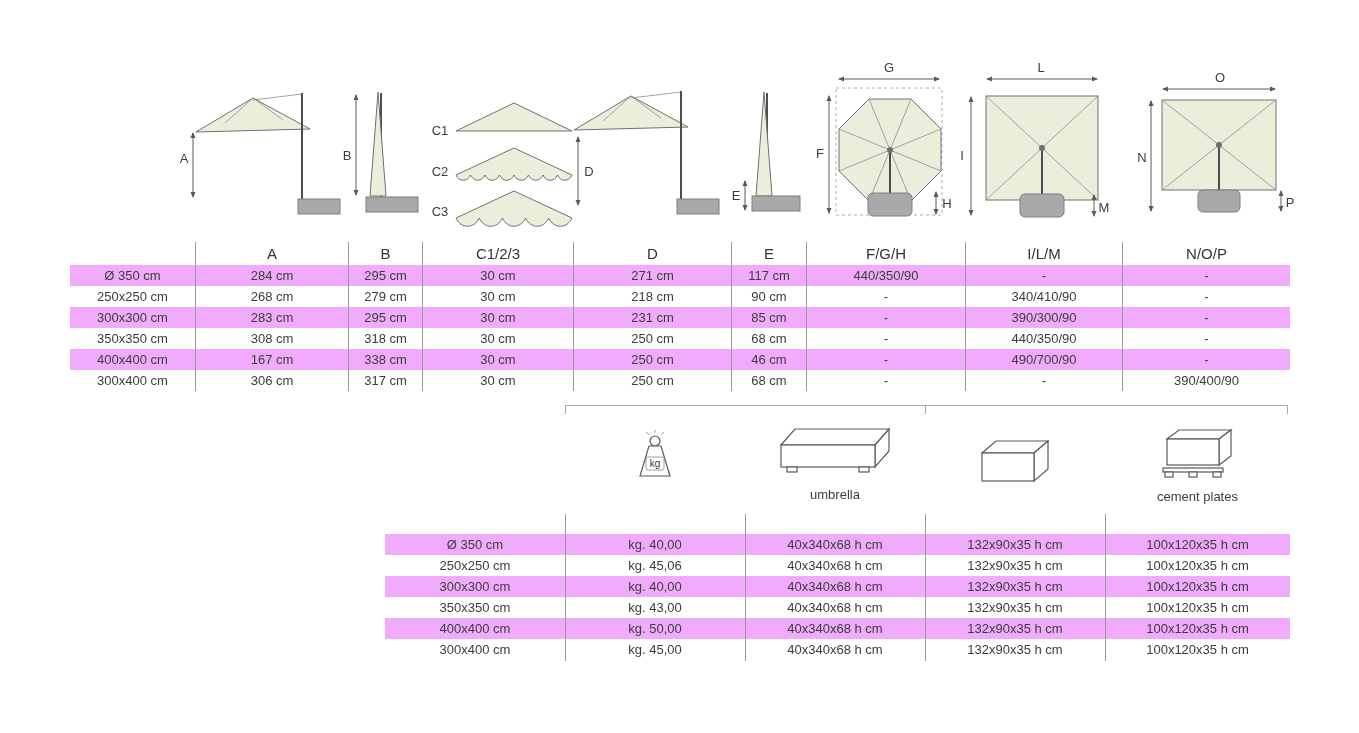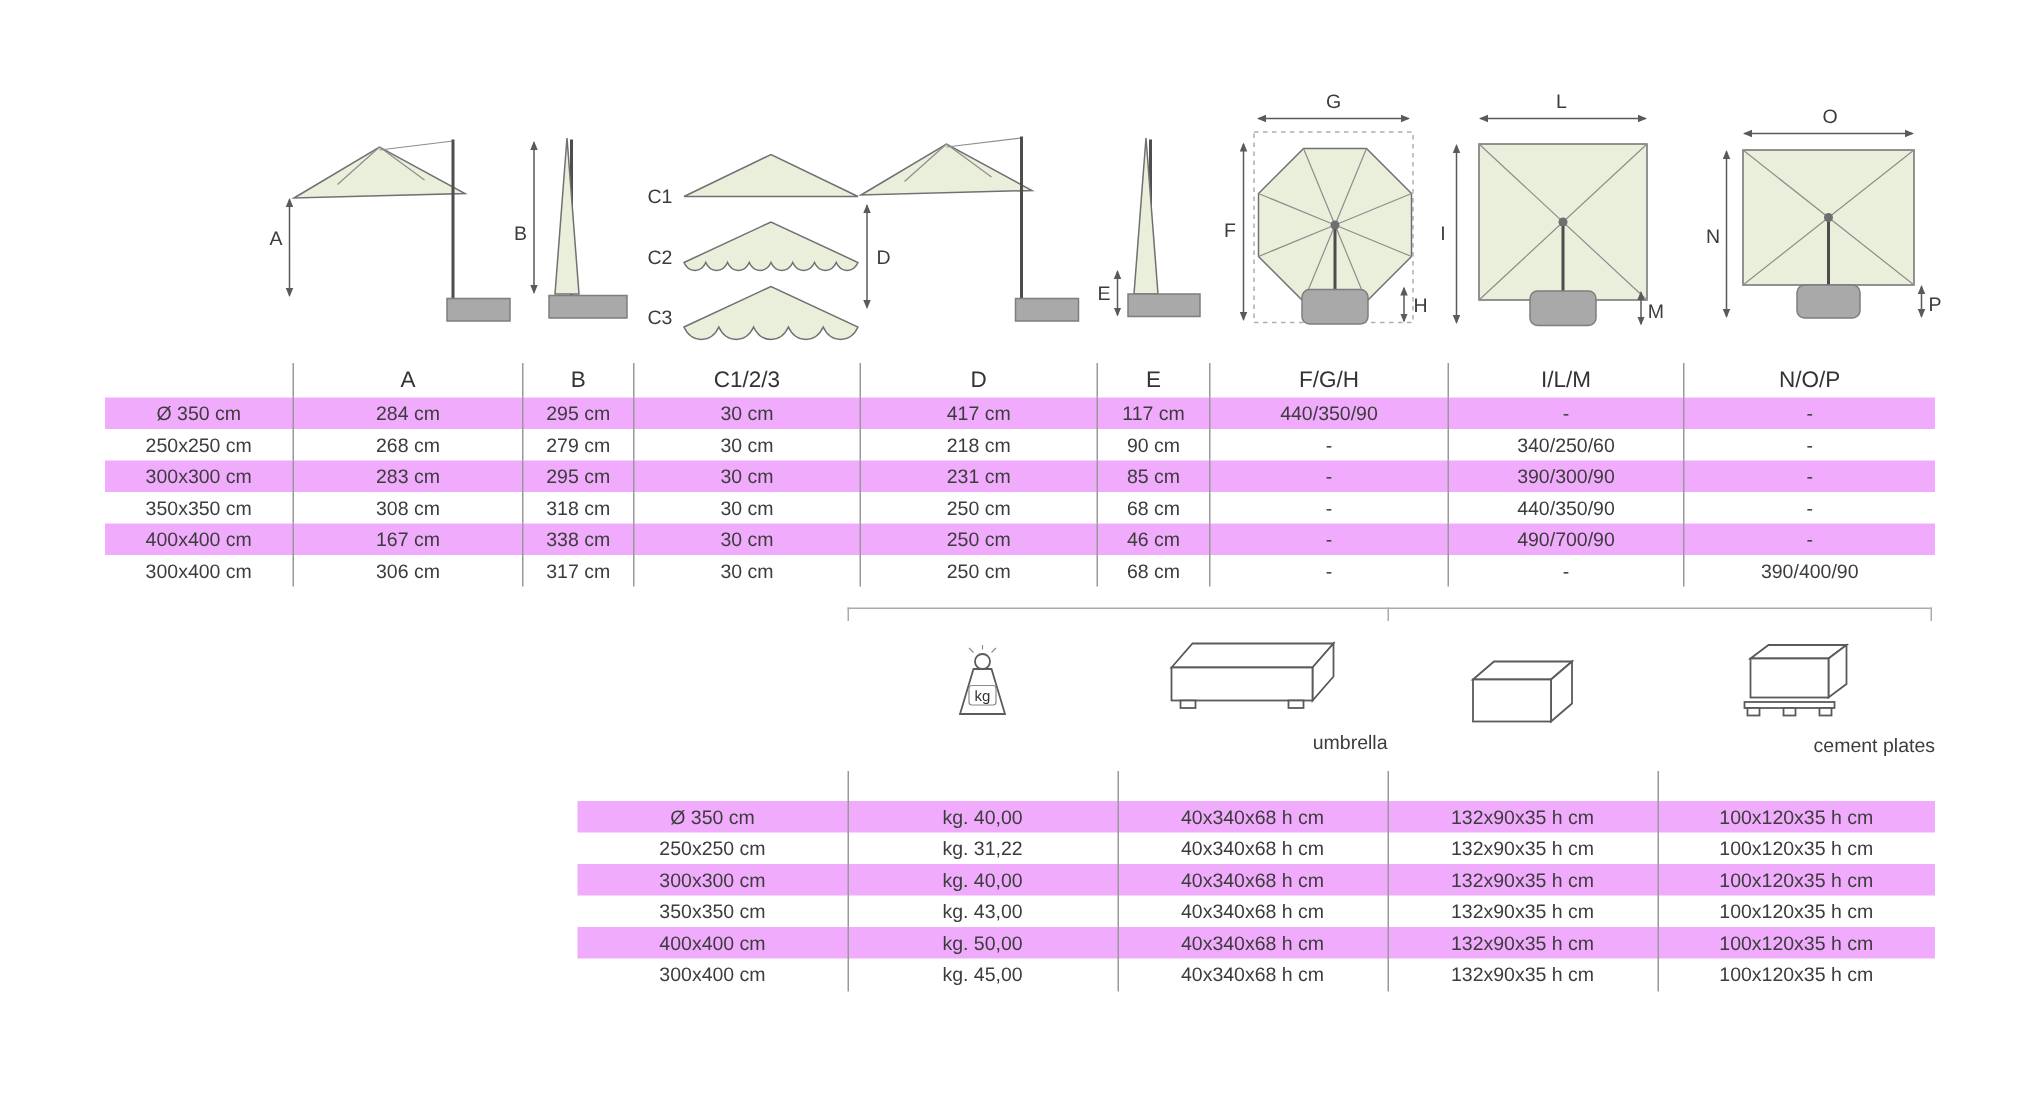--- a/index.html
+++ b/index.html
@@ -31,21 +31,21 @@
   .t2row { display:grid; grid-template-columns:180px 180px 180px 180px 185px; height:21px; }
   .t2 .cell { display:flex; align-items:center; justify-content:center; font-size:13px; color:#3c3c3c; white-space:nowrap; }
 
   .vsep { position:absolute; width:1px; background:#999999; top:514px; height:147px; }
   .bracket-h { position:absolute; left:565px; top:405px; width:723px; height:1px; background:#ababab; }
   .tick { position:absolute; width:1px; height:9px; background:#ababab; top:405px; }
 
   .icon { position:absolute; }
   .ibox { fill:#ffffff; stroke:#5a5a5a; stroke-width:1.2; }
   .iconlbl { font-size:10px; fill:#333333; text-anchor:middle; }
-  .icon-label { position:absolute; font-size:13px; color:#3c3c3c; text-align:right; }
+  .icon-label { position:absolute; font-size:13px; color:#3c3c3c; text-align:center; }
 </style>
 </head>
 <body>
 
 <div class="page">
 
   <svg class="diagrams" width="1359" height="235">
     <defs>
       <marker id="ah" markerWidth="8" markerHeight="8" refX="5" refY="3" orient="auto-start-reverse">
         <path d="M0,0.5 L6,3 L0,5.5 Z" fill="#5a5a5a"></path>
@@ -151,35 +151,35 @@
       <div class="cell h v">E</div>
       <div class="cell h v">F/G/H</div>
       <div class="cell h v">I/L/M</div>
       <div class="cell h v">N/O/P</div>
     </div>
     <div class="trow shade">
       <div class="cell">Ø 350 cm</div>
       <div class="cell v">284 cm</div>
       <div class="cell v">295 cm</div>
       <div class="cell v">30 cm</div>
-      <div class="cell v">417 cm</div>
+      <div class="cell v">271 cm</div>
       <div class="cell v">117 cm</div>
       <div class="cell v">440/350/90</div>
       <div class="cell v">-</div>
       <div class="cell v">-</div>
     </div>
     <div class="trow">
       <div class="cell">250x250 cm</div>
       <div class="cell v">268 cm</div>
       <div class="cell v">279 cm</div>
       <div class="cell v">30 cm</div>
       <div class="cell v">218 cm</div>
       <div class="cell v">90 cm</div>
       <div class="cell v">-</div>
-      <div class="cell v">340/250/60</div>
+      <div class="cell v">340/410/90</div>
       <div class="cell v">-</div>
     </div>
     <div class="trow shade">
       <div class="cell">300x300 cm</div>
       <div class="cell v">283 cm</div>
       <div class="cell v">295 cm</div>
       <div class="cell v">30 cm</div>
       <div class="cell v">231 cm</div>
       <div class="cell v">85 cm</div>
       <div class="cell v">-</div>
@@ -264,21 +264,21 @@
   <div class="t2">
     <div class="t2row shade">
       <div class="cell">Ø 350 cm</div>
       <div class="cell">kg. 40,00</div>
       <div class="cell">40x340x68 h cm</div>
       <div class="cell">132x90x35 h cm</div>
       <div class="cell">100x120x35 h cm</div>
     </div>
     <div class="t2row">
       <div class="cell">250x250 cm</div>
-      <div class="cell">kg. 31,22</div>
+      <div class="cell">kg. 45,06</div>
       <div class="cell">40x340x68 h cm</div>
       <div class="cell">132x90x35 h cm</div>
       <div class="cell">100x120x35 h cm</div>
     </div>
     <div class="t2row shade">
       <div class="cell">300x300 cm</div>
       <div class="cell">kg. 40,00</div>
       <div class="cell">40x340x68 h cm</div>
       <div class="cell">132x90x35 h cm</div>
       <div class="cell">100x120x35 h cm</div>

